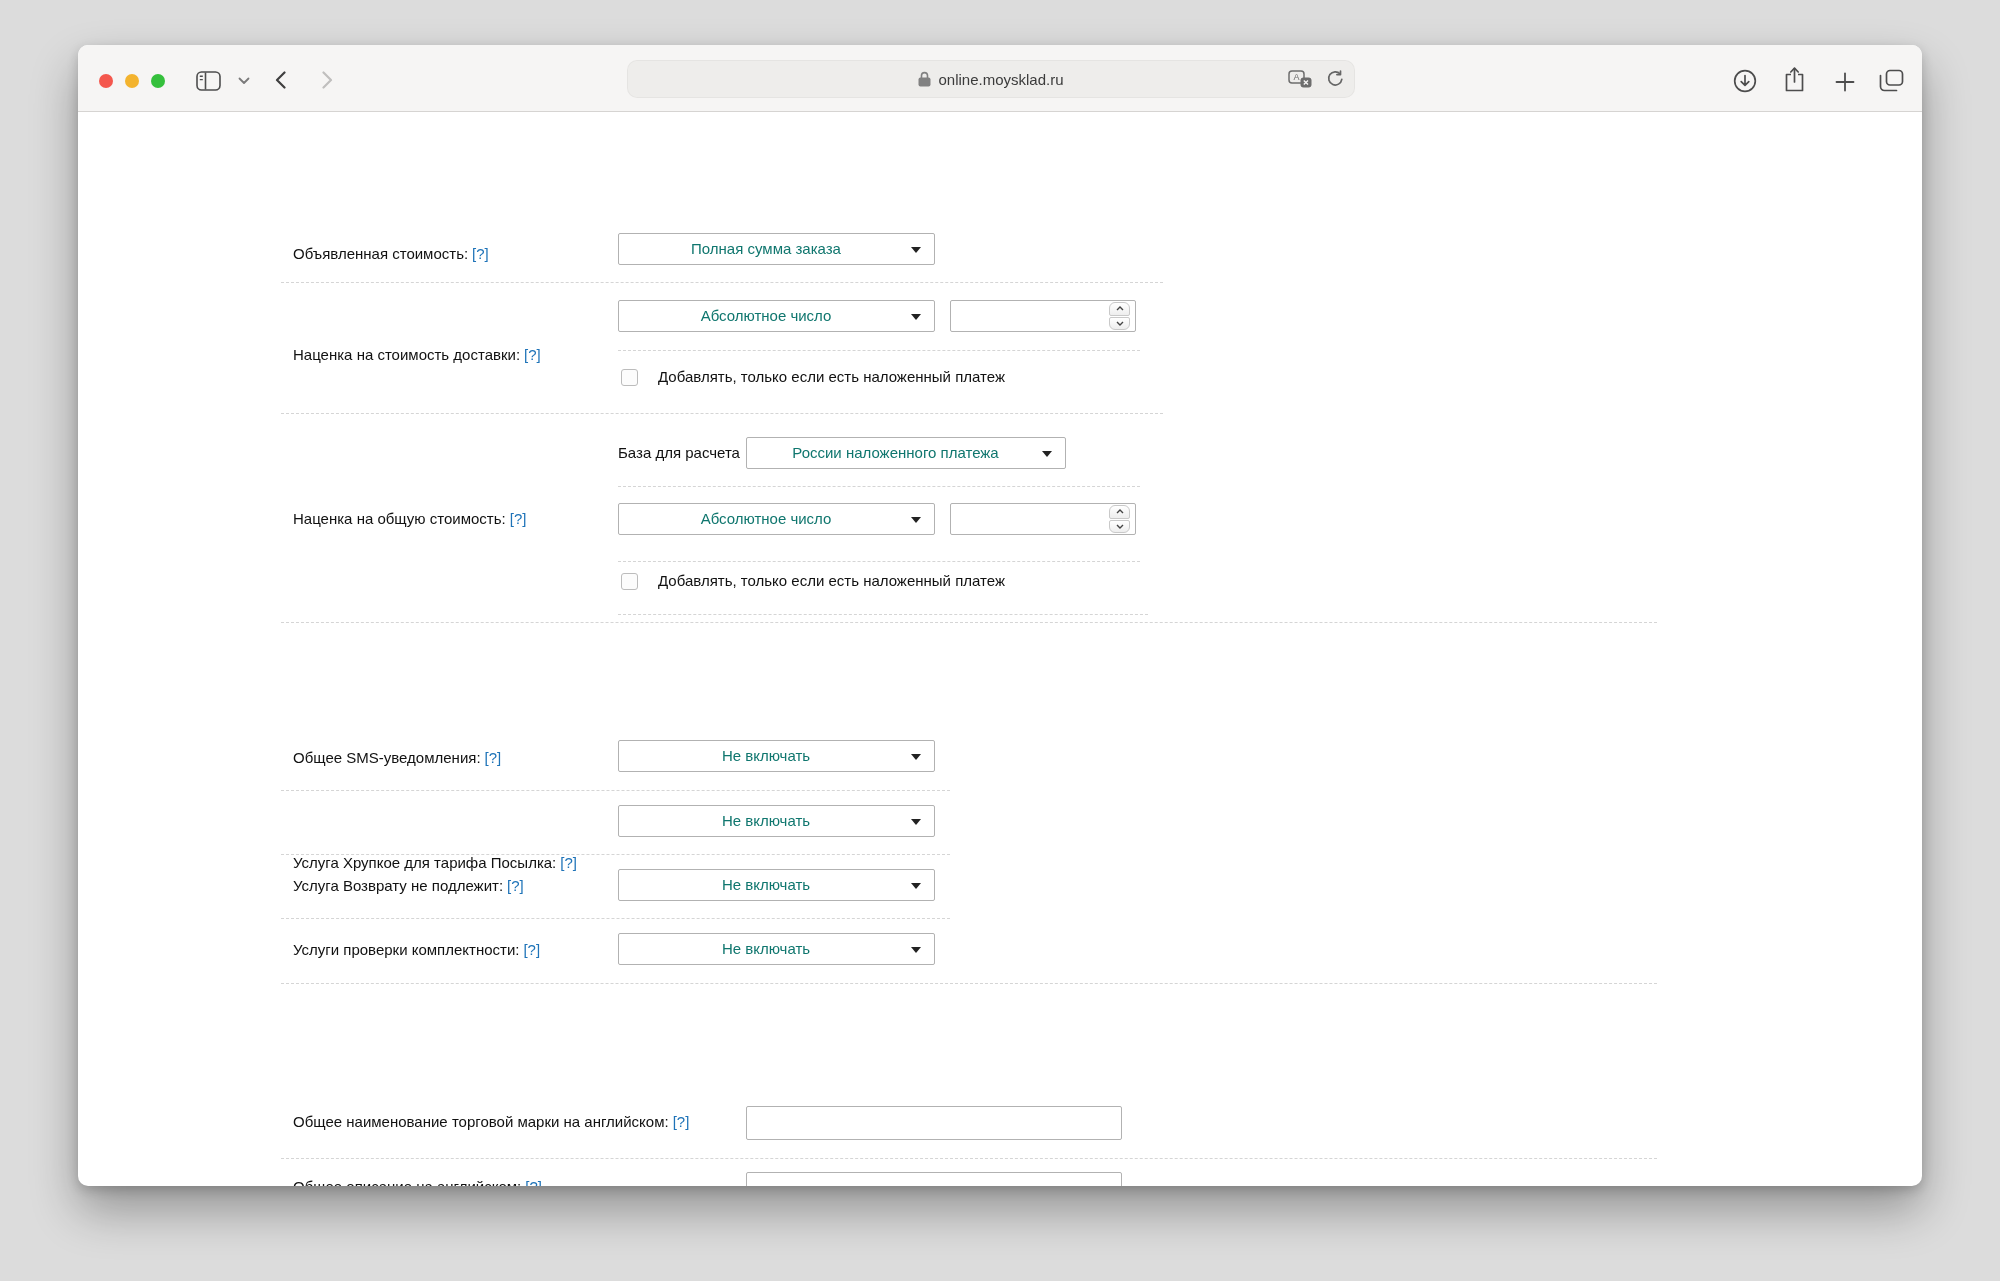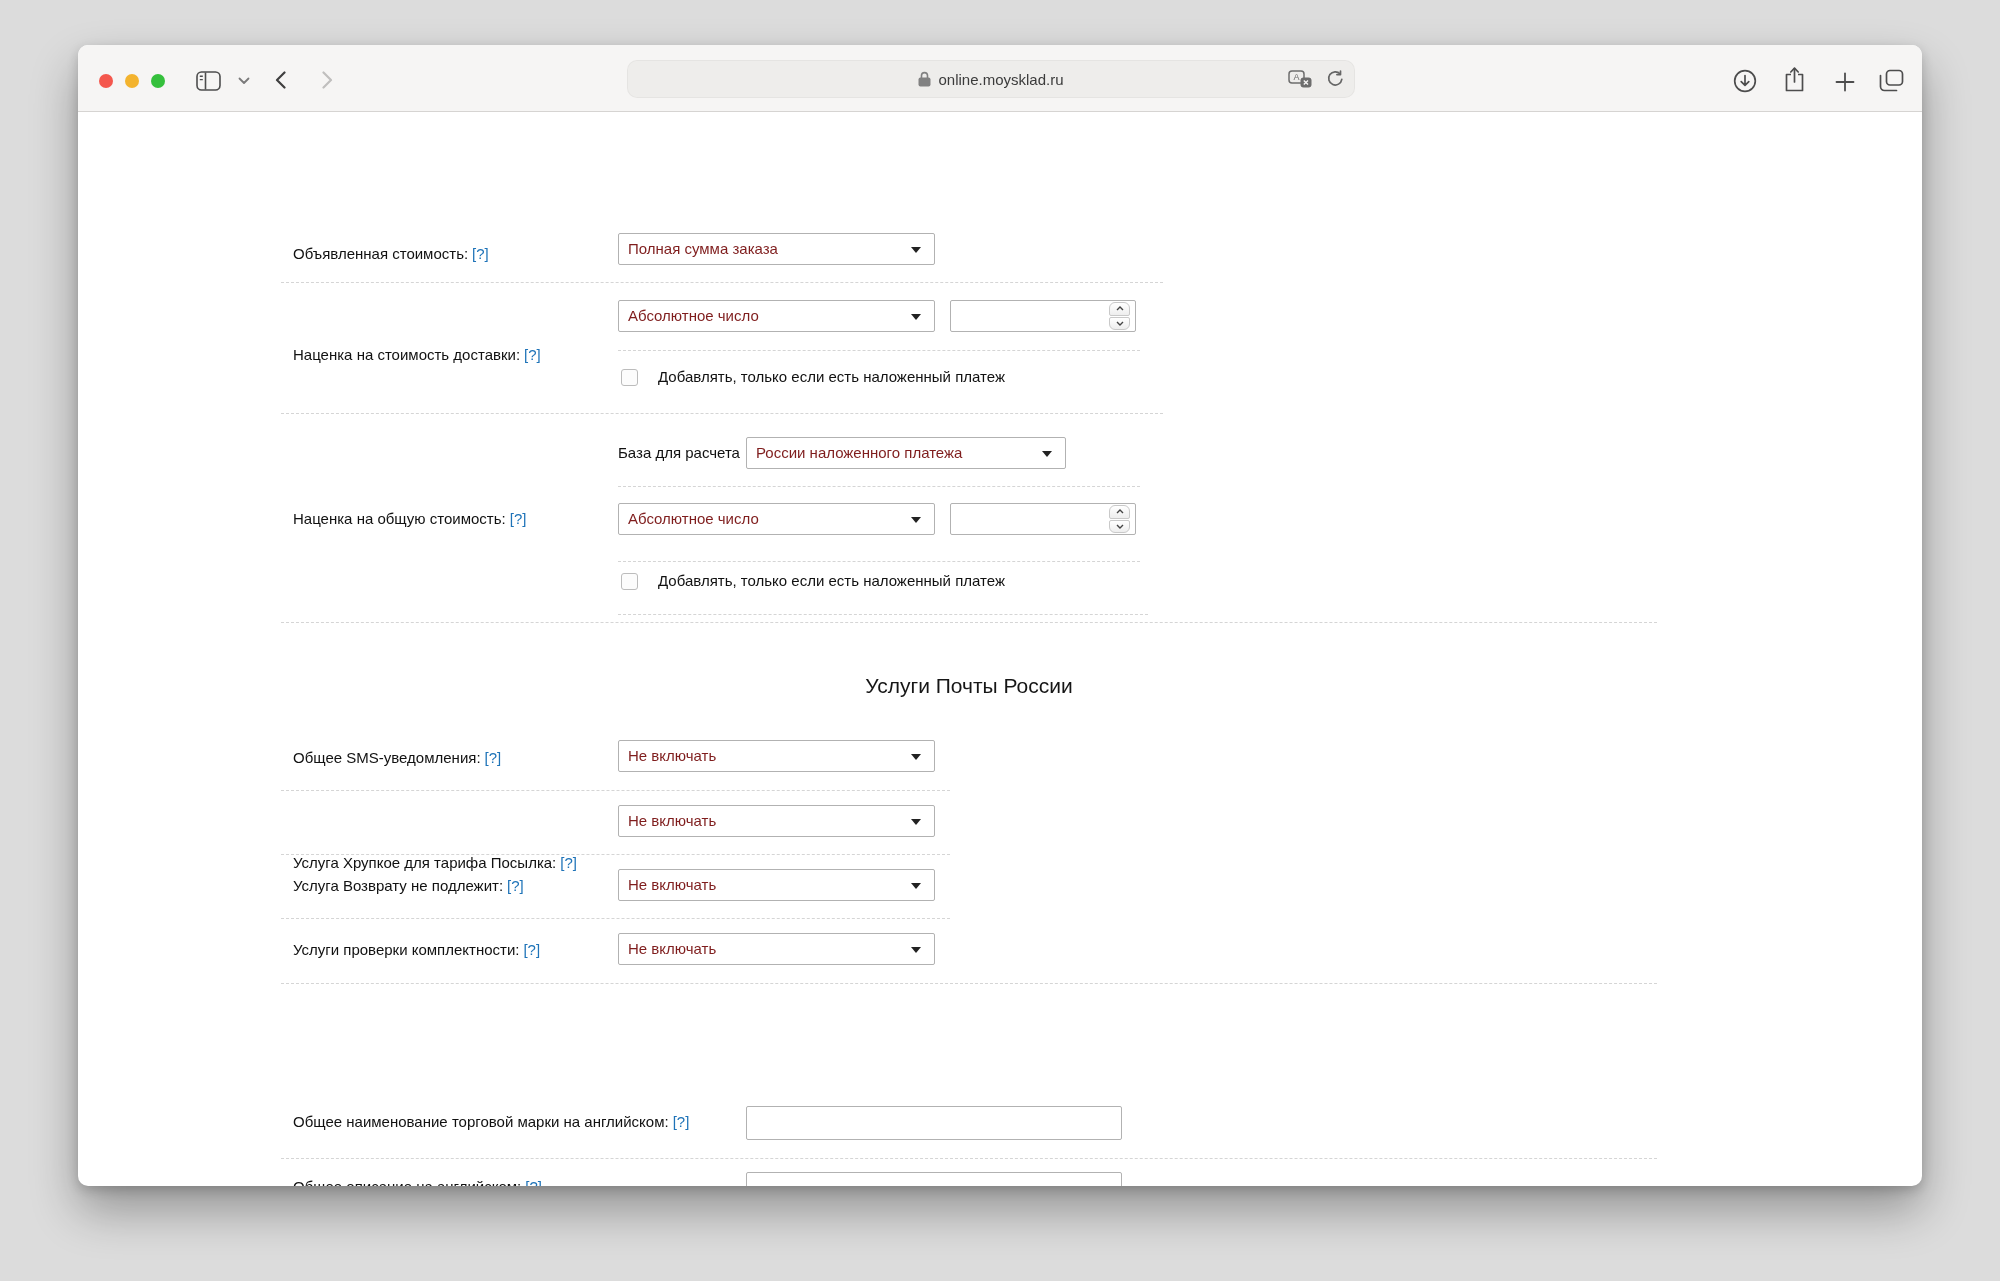--- a/index.html
+++ b/index.html
@@ -43,22 +43,22 @@
     font-size:21px; line-height:26px; color:#161616; white-space:nowrap;
   }
   .flabel {
     position:absolute; left:215px; font-size:15px; line-height:22px;
     color:#111; white-space:nowrap;
   }
   .help { color:#1e73b8; cursor:pointer; text-decoration:none; margin-left:4px; }
   .sel {
     position:absolute; height:32px; background:#fff;
     border:1px solid #b2b2b2; border-radius:2px; cursor:pointer;
-    font-size:15px; line-height:30px; color:#7f1d1d;
-    padding:0 30px 0 9px; white-space:nowrap;
+    font-size:15px; line-height:30px; color:#0f766e;
+    padding:0 30px 0 9px; white-space:nowrap;text-align:center;
   }
   .sel .arr {
     position:absolute; right:13px; top:13px; width:0; height:0;
     border-left:5px solid transparent; border-right:5px solid transparent;
     border-top:6px solid #222;
   }
   .numinput {
     position:absolute; width:186px; height:32px;
     border:1px solid #b2b2b2; border-radius:2px; background:#fff;
     font-size:15px; padding:0 32px 0 8px; color:#111;
@@ -240,23 +240,20 @@
         </span>
     </span>
   </div>
   <div class="sep" style="top:516px;left:540px;width:522px"></div>
   <span class="cb" style="left:543px;top:528px"></span>
   <div class="cblabel" style="top:526px">Добавлять, только если есть наложенный платеж</div>
 
   <div class="sep" style="top:569px;left:540px;width:530px"></div>
   <div class="sep" style="top:577px;left:203px;width:1376px"></div>
 
-  <div class="stitle" style="top:628px">
-    <span>Услуги Почты России</span>
-  </div>
 
   <div class="flabel" style="top:702px">
     <span>Общее SMS-уведомления:</span><a class="help">[?]</a>
   </div>
   <div class="sel" style="left:540px;top:695px;width:317px">
     <span>Не включать</span>
     <span class="arr"></span>
   </div>
   <div class="sep" style="top:745px;left:203px;width:669px"></div>
 

